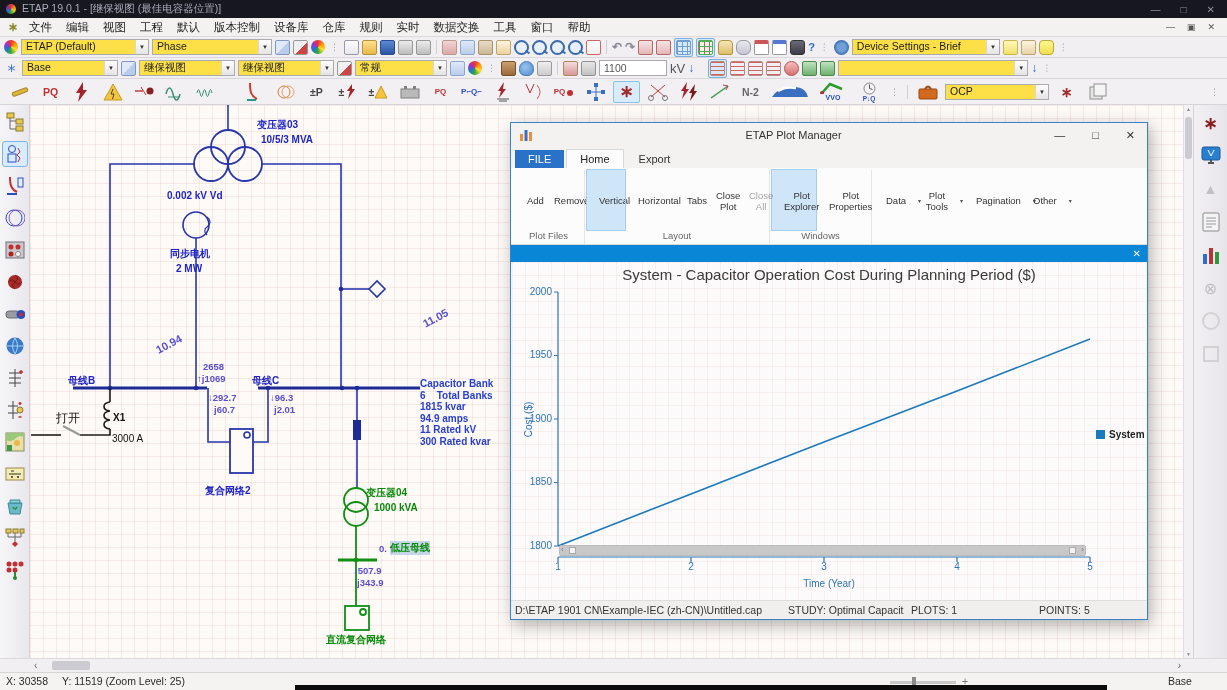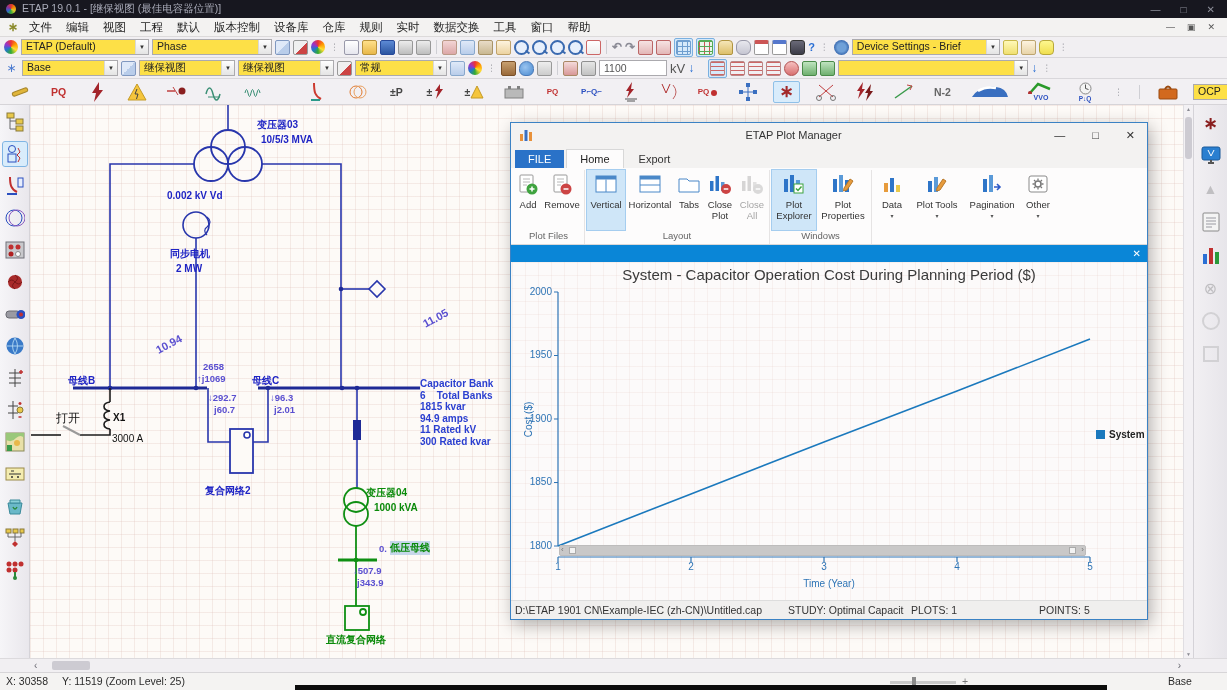--- a/index.html
+++ b/index.html
@@ -9,21 +9,21 @@
 .titlebar{height:18px;background:#17171f;display:flex;align-items:center;padding:0 6px;flex:none}
 .tb-logo{width:10px;height:10px;border-radius:50%;background:conic-gradient(#d33,#e80,#dc3,#3a3,#36c,#839,#d33);flex:none}
 .tb-title{color:#a9abb8;font-size:10.5px;margin-left:6px;white-space:nowrap}
 .tb-ctrl{margin-left:auto;display:flex;gap:20px;color:#8d8f9a;font-size:10px;padding-right:6px}
 .menubar{height:19px;background:#f3f2f1;border-bottom:1px solid #dcdada;display:flex;align-items:center;padding:0 4px;flex:none}
 .menu-ic{color:#8a8a2a;font-weight:bold;font-size:12px;margin:0 4px}
 .menu-item{font-size:11.5px;color:#1d1d1d;padding:0 7px;white-space:nowrap}
 .mb-ctrl{margin-left:auto;display:flex;gap:12px;color:#555;font-size:9px;padding-right:8px}
 .toolbar{background:#f1eff2;border-bottom:1px solid #d9d7db;display:flex;align-items:center;gap:3px;padding:0 4px;flex:none;font-size:10.5px}
 .tb1{height:21px}.tb2{height:21px}
-.toolbar3{height:26px;background:#f2f0f3;border-bottom:1px solid #d6d4d8;display:flex;align-items:center;gap:12px;padding:0 6px;flex:none}
+.toolbar3{height:26px;background:#f2f0f3;border-bottom:1px solid #d6d4d8;display:flex;align-items:center;gap:4px;padding:0 6px;flex:none}
 .combo{height:16px;background:#fde047;border:1px solid #abaaae;display:flex;align-items:flex-start;font-size:10.5px;color:#222;flex:none}
 .combo .cval{padding:0 4px;flex:1;white-space:nowrap;overflow:hidden}
 .combo .carr{width:13px;height:100%;display:flex;align-items:center;justify-content:center;font-size:6px;color:#333;border-left:1px solid #d8d8d8;background:linear-gradient(#fefefe,#e4e4e4)}
 .tinput{height:16px;width:68px;border:1px solid #abaaae;font-size:10.5px;color:#555;padding:0 4px;background:#fff;flex:none}
 .sep{width:1px;height:14px;background:#cfcfd4;margin:0 2px;flex:none}
 .grip{color:#9a9aa2;font-size:9px;margin:0 2px;flex:none}
 .i{width:15px;height:15px;flex:none;border-radius:2px;position:relative;display:inline-block}
 .pinwheel{width:14px;height:14px;border-radius:50%;background:conic-gradient(#e33,#f90,#fd3,#3a3,#27c,#93c,#e33);flex:none}
 .doc{background:linear-gradient(#fff,#e6e6ee);border:1px solid #99a}
 .folder{background:linear-gradient(#ffe08a,#e8b84a);border:1px solid #b8923a}
@@ -99,21 +99,21 @@
 .pm-title{flex:1;text-align:center;font-size:11px;color:#333}
 .pm-ctrl{display:flex;gap:27px;color:#333;font-size:11px;padding-right:4px}
 .pm-tabs{height:21px;display:flex;align-items:flex-end;background:#f3f2f1;padding-left:4px;gap:2px;flex:none}
 .ptab{font-size:11px;padding:3px 13px;color:#333}
 .ptab.file{background:#2a72c8;color:#fff}
 .ptab.active{background:#fdfcfc;border:1px solid #d8d8d8;border-bottom:none;color:#222}
 .pm-ribbon{height:77px;background:#fdfcfc;border-bottom:1px solid #dad8d8;display:flex;padding:2px 2px 0;flex:none}
 .rgroup{display:flex;flex-direction:column;border-right:1px solid #e6e4e4;padding:0 2px;flex:none}
 .rbtns{flex:1;display:flex;align-items:stretch;gap:1px}
 .rlabel{height:14px;text-align:center;font-size:9.5px;color:#666;flex:none}
-.rbtn{display:flex;flex-direction:column;align-items:center;justify-content:flex-start;padding-top:3px;gap:3px;font-size:9.5px;color:#333;text-align:center;line-height:10.5px;flex:none}
+.rbtn{display:flex;flex-direction:row;align-items:center;justify-content:flex-start;padding-top:3px;gap:12px;font-size:9.5px;color:#333;text-align:center;line-height:10.5px;flex:none}
 .rbtn.sel{background:#cfe6f8;outline:1px solid #a5cdef}
 .rbtn.dis{opacity:.45}
 .rarr{font-size:6px;color:#555;line-height:5px}
 .pm-header{height:17px;background:#0a86d7;color:#fff;display:flex;align-items:center;padding:0 6px;font-size:10.5px;flex:none}
 .pm-header .hx{margin-left:auto;font-size:10px}
 .pm-chart{flex:1;position:relative;background:#fcfafa;background-image:linear-gradient(rgba(228,205,200,.22) 1px,transparent 1px),linear-gradient(90deg,rgba(228,205,200,.22) 1px,transparent 1px);background-size:13px 13px;margin:0 1px;overflow:hidden}
 .pc-title{position:absolute;top:4px;left:0;right:0;text-align:center;font-size:15px;color:#3a3a3a}
 .ytick{position:absolute;width:34px;text-align:right;font-size:10px;color:#2e74b5;left:6px}
 .xtick{position:absolute;width:24px;text-align:center;font-size:10px;color:#2e74b5;top:299px}
 .ylab{position:absolute;left:-14px;top:152px;width:60px;text-align:center;transform:rotate(-90deg);font-size:10px;color:#2e74b5}

